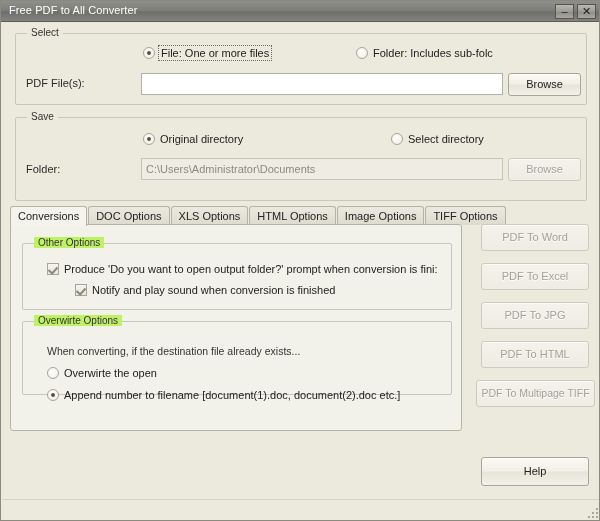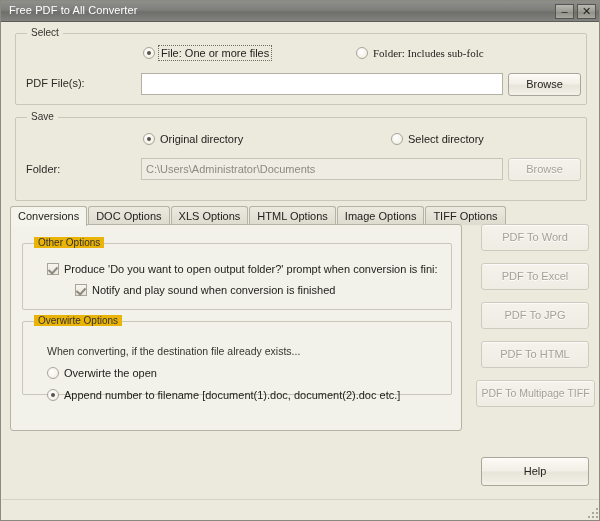--- a/index.html
+++ b/index.html
@@ -74,21 +74,21 @@
   .groupbox-legend {
     position: absolute;
     top: -7px;
     left: 11px;
     padding: 0 4px;
     background: #ece9dd;
     font-size: 10px;
     color: #33332e;
     white-space: nowrap;
   }
-  .groupbox.on-white > .groupbox-legend { background: #eab308; }
+  .groupbox.on-white > .groupbox-legend { background: #bef264; }
 
   .field-label {
     position: absolute;
     font-size: 11px;
     color: #2b2b27;
     white-space: nowrap;
   }
 
   
   .textbox {
@@ -279,21 +279,21 @@
 
   <div class="groupbox" id="select-group" style="left:14px; top:32px; width:572px; height:72px;">
     <div class="groupbox-legend">Select</div>
   </div>
 
   <div class="radio-row" style="left:142px; top:46px;">
     <span class="radio-mark checked"></span>
     <span class="ctl-label focus-ring">File:  One or more files</span>
   </div>
 
-  <div class="radio-row" style="left:355px; top:46px;font-family:Liberation Serif, serif;">
+  <div class="radio-row" style="left:355px; top:46px;">
     <span class="radio-mark"></span>
     <span class="ctl-label clipped" style="max-width:140px;">Folder: Includes sub-folc</span>
   </div>
 
   <div class="field-label" style="left:25px; top:76px;">PDF File(s):</div>
 
   <input class="textbox" type="text" style="left: 140px; top: 72px; width: 362px; height: 22px;" value="">
 
   <div class="pushbtn" style="left:507px; top:72px; width:73px; height:23px; line-height:21px;">Browse</div>
 

